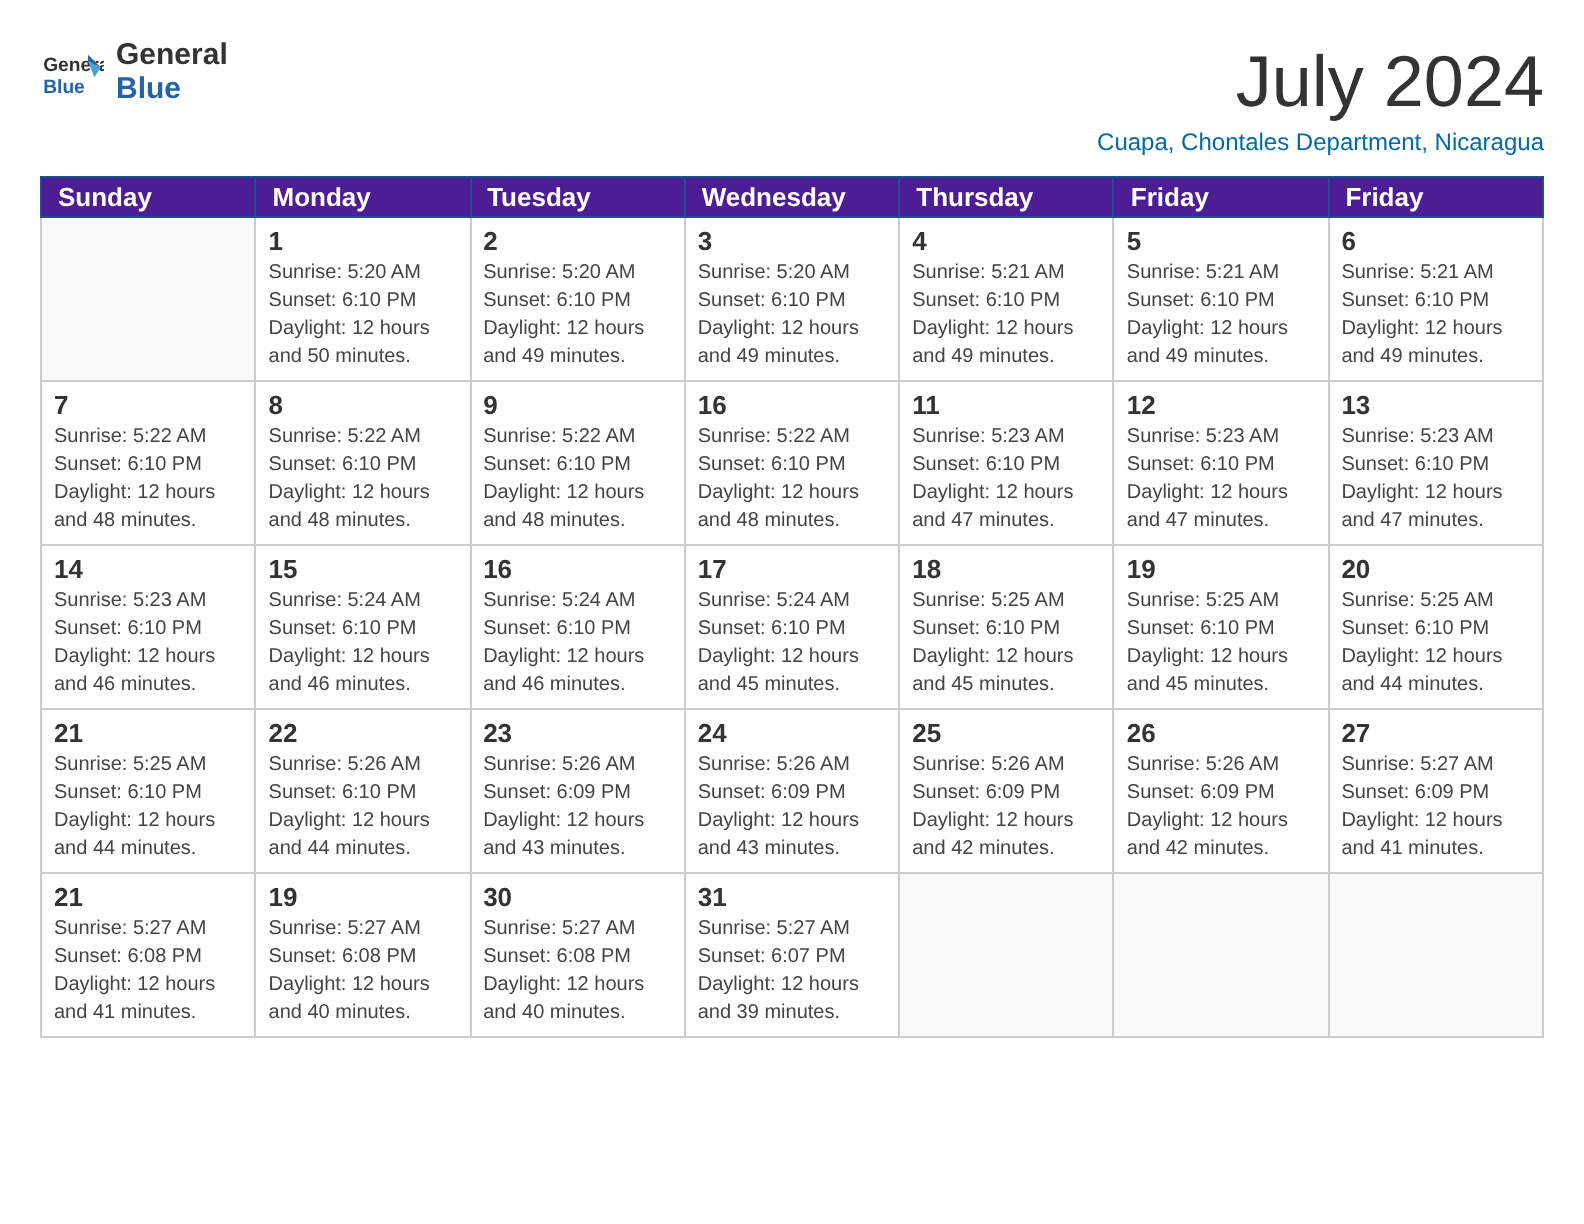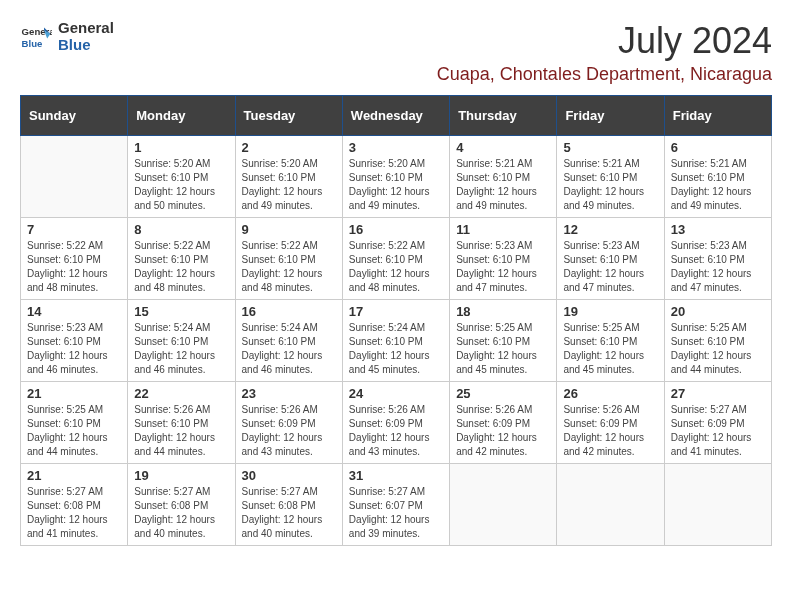--- a/index.html
+++ b/index.html
@@ -27,34 +27,34 @@
     }
     .title-section {
       text-align: right;
     }
     .month-year {
       font-size: 36px;
       font-weight: normal;
       color: #333;
     }
     .location {
-      font-size: 18px;
-      color: #7f1d1d;
+      font-size: 12px;
+      color: #0369a1;
       margin-top: 2px;
     }
     .calendar-table {
       width: 100%;
       border-collapse: collapse;
       table-layout: fixed;
     }
     .calendar-table th {
-      background-color: #404040;
+      background-color: #4c1d95;
       color: #fff;
       text-align: left;
-      padding: 12px 8px;
+      padding: 2px 8px;
       font-size: 13px;
       font-weight: bold;
       border: 1px solid #1e4f8c;
     }
     .calendar-table td {
       border: 1px solid #ccc;
       vertical-align: top;
       padding: 4px 6px;
       font-size: 10.5px;
       color: #333;

